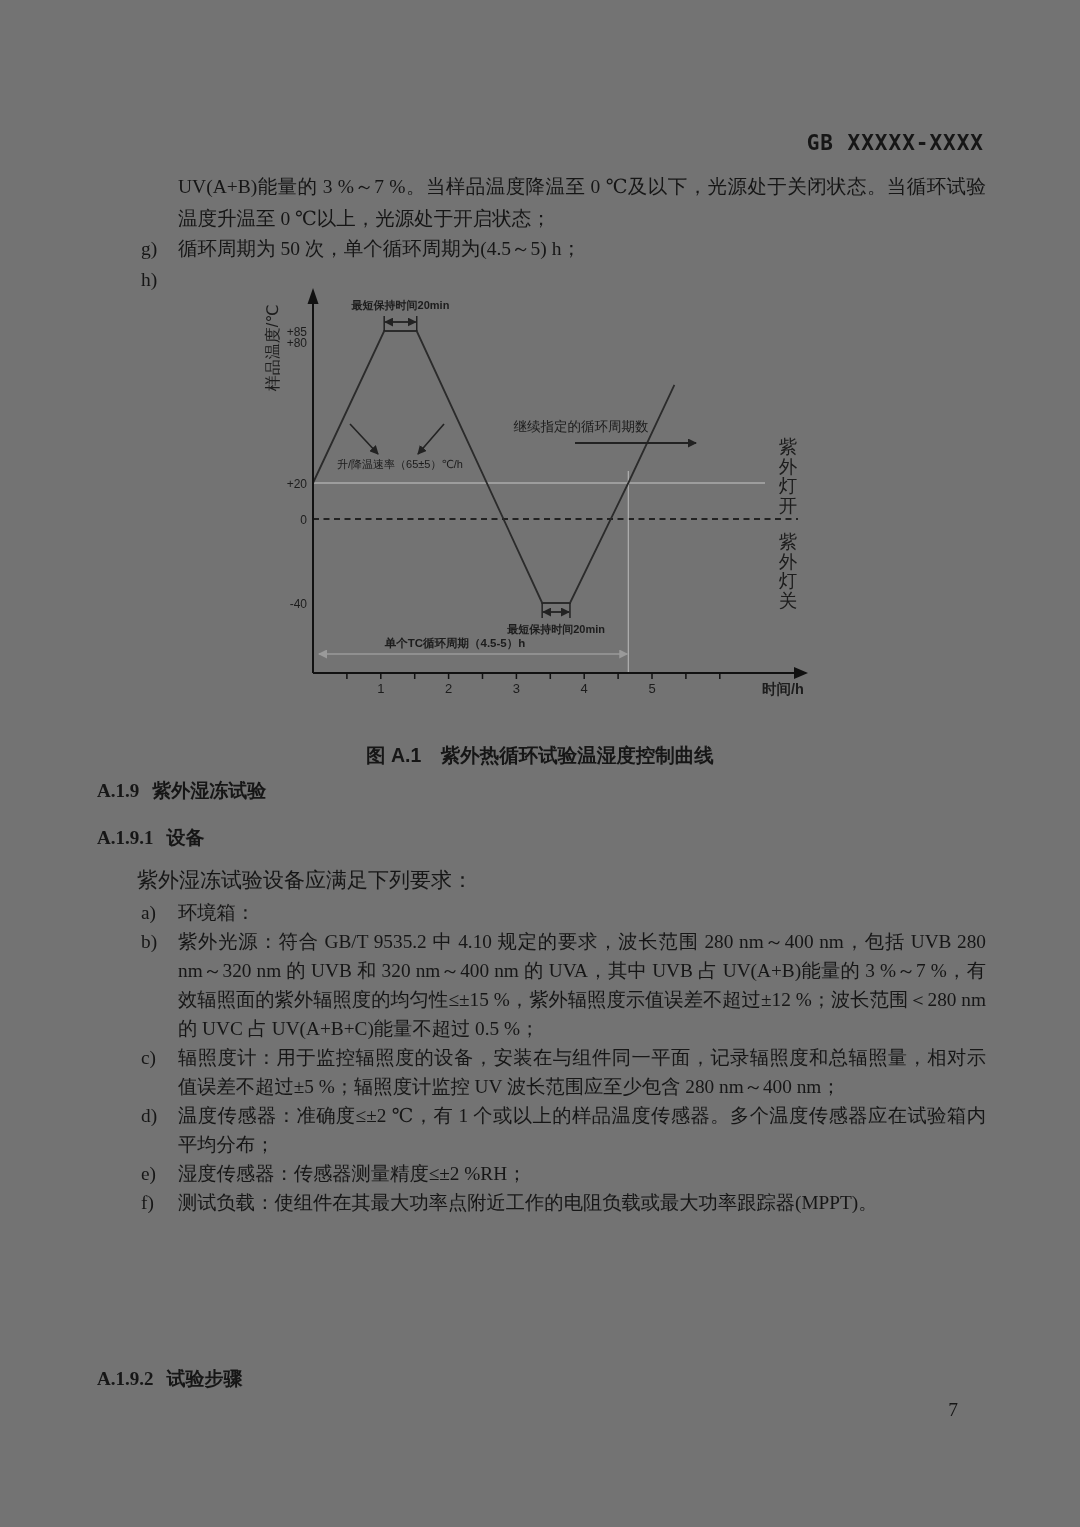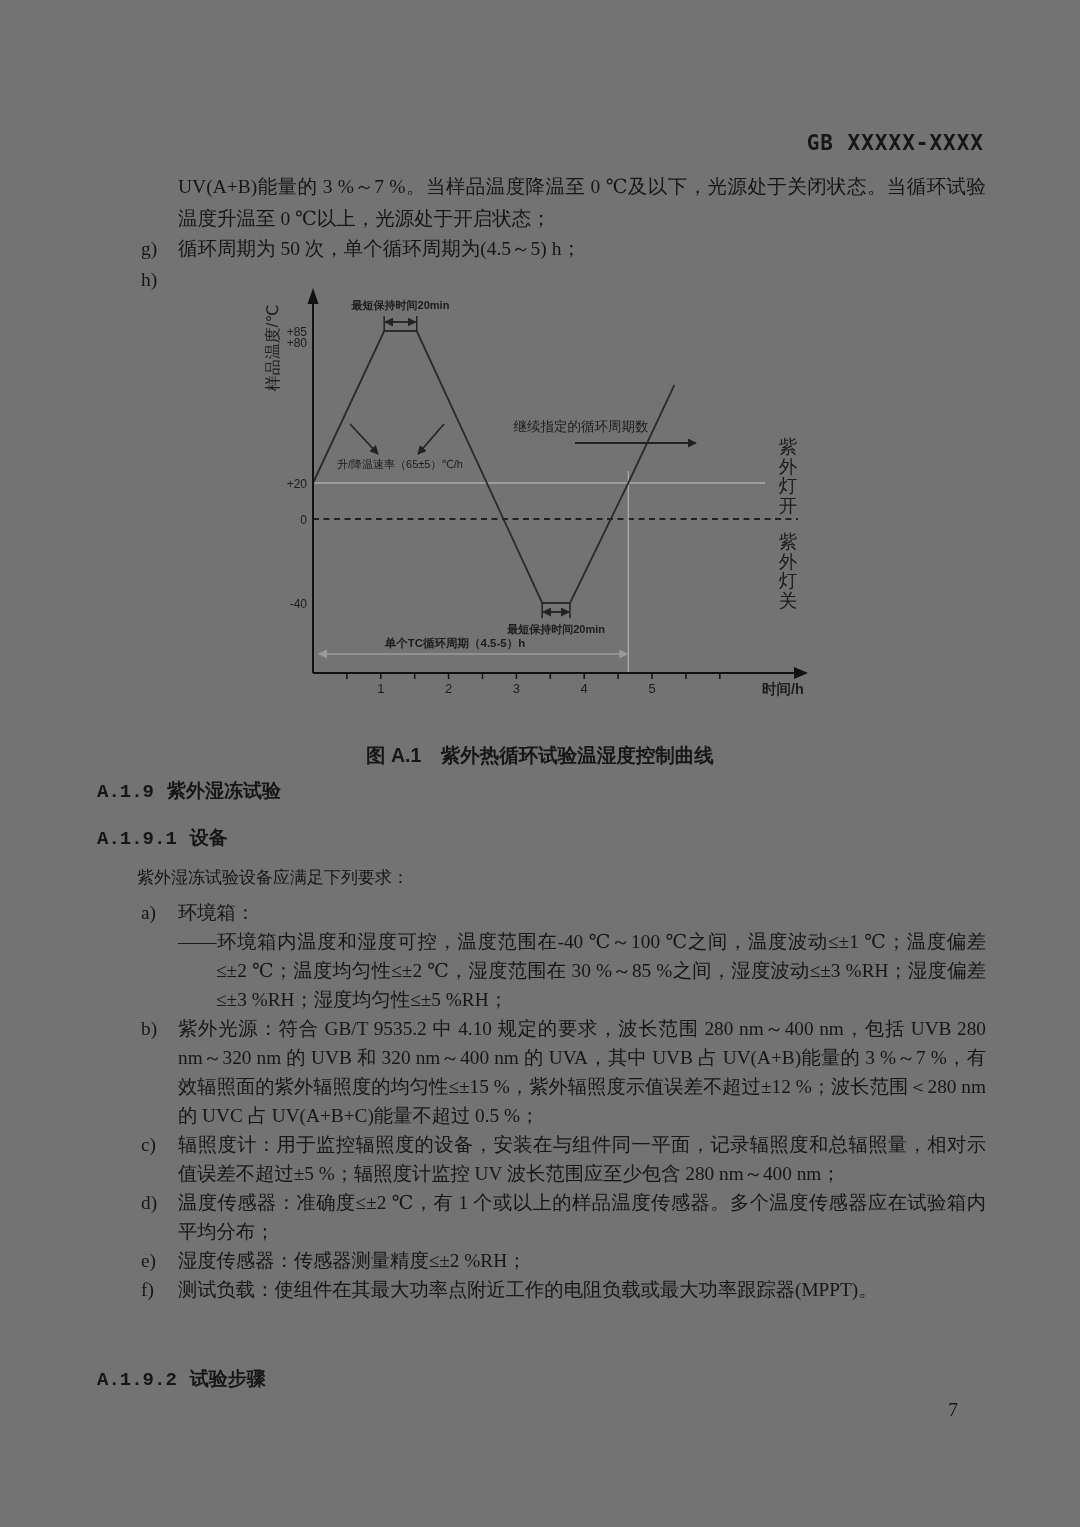--- a/index.html
+++ b/index.html
@@ -13,23 +13,23 @@
   .ghlist{position:absolute;left:178px;top:233px;width:808px;
         font-size:19.5px;line-height:31px;}
   .hang{position:relative;}
   .hang .lbl{position:absolute;left:-37px;top:0;}
   .chart{position:absolute;left:250px;top:285px;}
   svg text{font-family:"Liberation Sans","DejaVu Sans",sans-serif;fill:#1c1c1c;}
   .figcap{position:absolute;left:0;top:732px;width:1080px;text-align:center;
         font-family:"Liberation Sans","DejaVu Sans",sans-serif;font-weight:bold;font-size:19.5px;margin-top:10px;}
   .h2{position:absolute;left:97px;font-family:"Liberation Sans","DejaVu Sans",sans-serif;
         font-weight:bold;font-size:19px;}
-  .h2 .num{font-family:Liberation Mono, monospace;margin-right:13px;}
+  .h2 .num{font-family:Liberation Serif, serif;margin-right:13px;}
   #h-a19{top:778px;} #h-a191{top:825px;} #h-a192{top:1366px;}
-  .intro191{position:absolute;left:137px;top:866px;font-size:17px;}
+  .intro191{position:absolute;left:137px;top:866px;font-size:21px;}
   .eqlist{position:absolute;left:178px;top:898px;width:808px;
         font-size:19.3px;line-height:29px;text-align:justify;}
   .eq{position:relative;}
   .eq .lbl{position:absolute;left:-37px;top:0;}
   .sub{padding-left:38px;text-indent:-38px;}
   .pagenum{position:absolute;top:1399px;right:122px;font-size:19.5px;}
 </style>
 </head>
 <body>
 
@@ -122,21 +122,20 @@
 
   <div class="h2" id="h-a191">
     <span class="num">A.1.9.1</span><span>设备</span>
   </div>
 
   <div class="intro191">紫外湿冻试验设备应满足下列要求：</div>
 
   <div class="eqlist">
     <div class="eq">
       <span class="lbl">a)</span><span>环境箱：</span>
-      <div class="sub">——环境箱内温度和湿度可控，温度范围在-40 ℃～100 ℃之间，温度波动≤±1 ℃；温度偏差≤±2 ℃；温度均匀性≤±2 ℃，湿度范围在 30 %～85 %之间，湿度波动≤±3 %RH；湿度偏差≤±3 %RH；湿度均匀性≤±5 %RH；</div>
     </div>
     <div class="eq">
       <span class="lbl">b)</span><span>紫外光源：符合 GB/T 9535.2 中 4.10 规定的要求，波长范围 280 nm～400 nm，包括 UVB 280 nm～320 nm 的 UVB 和 320 nm～400 nm 的 UVA，其中 UVB 占 UV(A+B)能量的 3 %～7 %，有效辐照面的紫外辐照度的均匀性≤±15 %，紫外辐照度示值误差不超过±12 %；波长范围＜280 nm 的 UVC 占 UV(A+B+C)能量不超过 0.5 %；</span>
     </div>
     <div class="eq">
       <span class="lbl">c)</span><span>辐照度计：用于监控辐照度的设备，安装在与组件同一平面，记录辐照度和总辐照量，相对示值误差不超过±5 %；辐照度计监控 UV 波长范围应至少包含 280 nm～400 nm；</span>
     </div>
     <div class="eq">
       <span class="lbl">d)</span><span>温度传感器：准确度≤±2 ℃，有 1 个或以上的样品温度传感器。多个温度传感器应在试验箱内平均分布；</span>
     </div>

